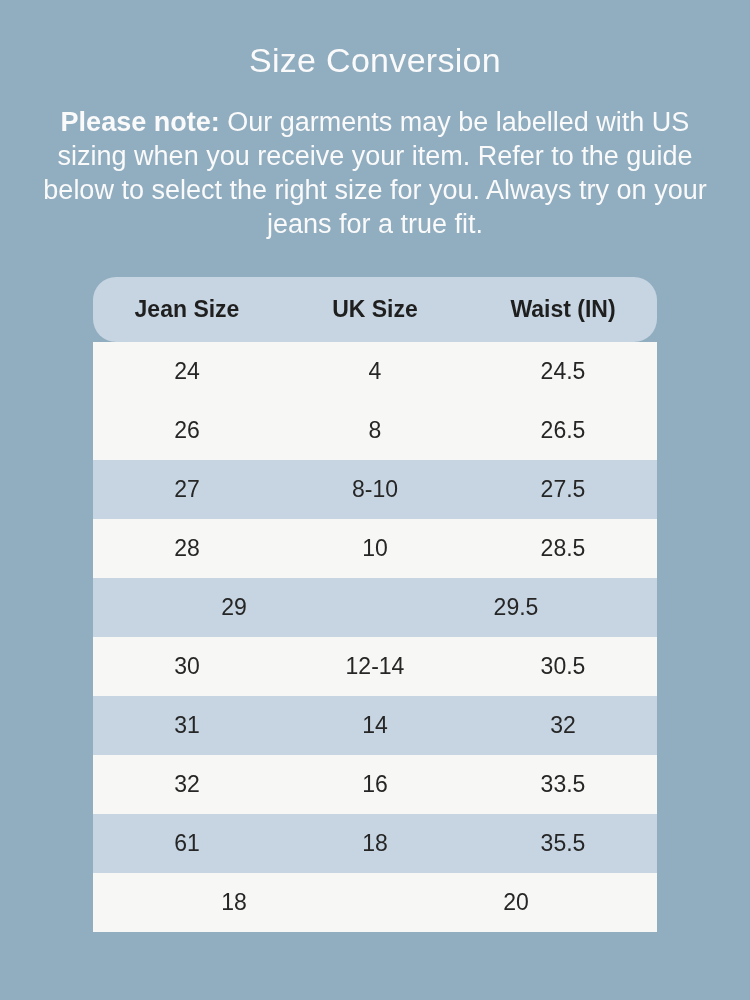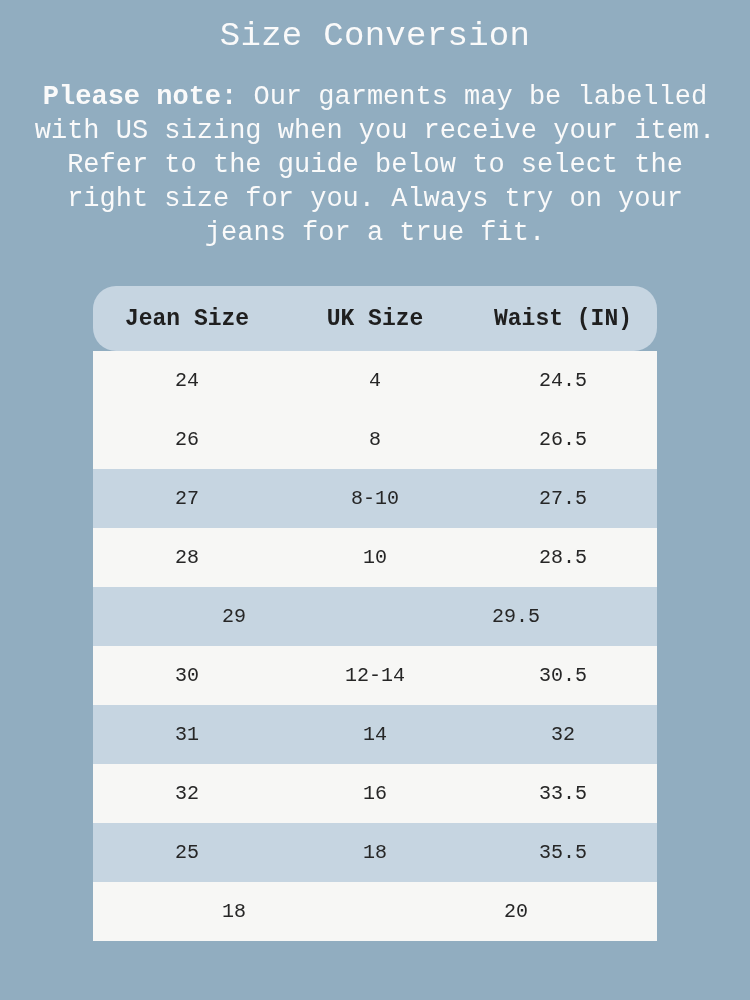--- a/index.html
+++ b/index.html
@@ -14,22 +14,21 @@
   html, body {
     width: 750px;
     height: 1000px;
     background: var(--page-bg);
     font-family: "Liberation Sans", "DejaVu Sans", sans-serif;
     overflow: hidden;
   }
   .page {
     width: 750px;
     height: 1000px;
-    padding-top: 17px;
-    font-family: Liberation Mono, monospace;
+    padding-top: 41px;
   }
   .page-title {
     text-align: center;
     font-size: 34px;
     font-weight: 400;
     color: var(--light-text);
     letter-spacing: 0.3px;
   }
   .size-note {
     width: 690px;
@@ -64,21 +63,21 @@
     display: flex;
     height: 59px;
     background: var(--row-bg);
   }
   .tr.alt { background: var(--row-alt-bg); }
   .td {
     flex: 1;
     display: flex;
     align-items: center;
     justify-content: center;
-    font-size: 20px;
+    font-size: 23px;
     color: var(--table-text);
   }
 </style>
 </head>
 <body>
 
 <div class="page">
 
   <h1 class="page-title">Size Conversion</h1>
 
@@ -124,21 +123,21 @@
           <div class="td">31</div>
           <div class="td">14</div>
           <div class="td">32</div>
         </div>
         <div class="tr">
           <div class="td">32</div>
           <div class="td">16</div>
           <div class="td">33.5</div>
         </div>
         <div class="tr alt">
-          <div class="td">25</div>
+          <div class="td">61</div>
           <div class="td">18</div>
           <div class="td">35.5</div>
         </div>
         <div class="tr">
           <div class="td">18</div>
           <div class="td">20</div>
         </div>
       </div>
   </div>
 

